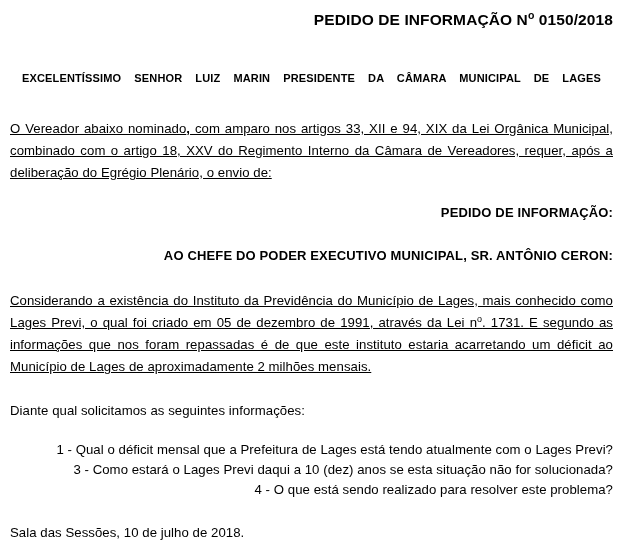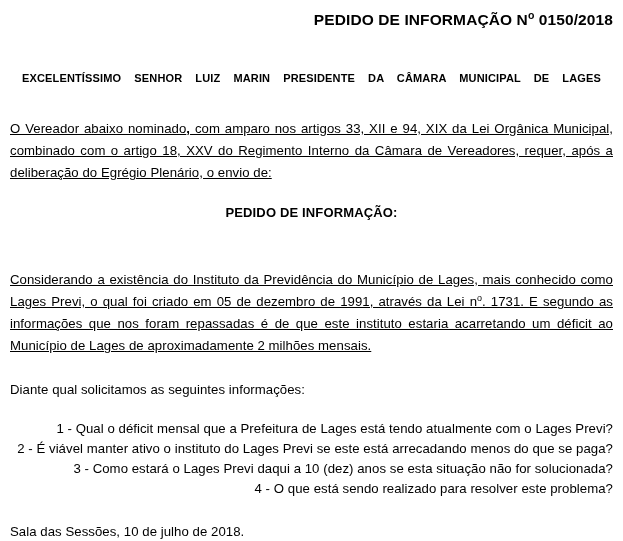--- a/index.html
+++ b/index.html
@@ -44,21 +44,21 @@
     line-height: 21px;
     text-align: justify;
     text-align-last: justify;
     margin: 12px;
     letter-spacing: 0.15px;
   }
   .heading-plain {
     font-size: 13px;
     font-weight: bold;
     line-height: 21px;
-    text-align: center;
+    text-align: right;
     margin: 0;
     letter-spacing: 0.15px;
   }
   .body-par {
     font-size: 13.2px;
     line-height: 22px;
     text-align: justify;
     text-align-last: left;
     margin: 0;
     letter-spacing: 0.05px;
@@ -108,34 +108,34 @@
   <div class="sp-h1-to-par"></div>
 
   <p class="body-par"><span>O Vereador abaixo nominado</span><span class="bold-comma">,</span><span> com amparo nos artigos 33, XII e 94, XIX da Lei Orgânica Municipal, combinado com o artigo 18, XXV do Regimento Interno da Câmara de Vereadores, requer, após a deliberação do Egrégio Plenário, o envio de:</span></p>
 
   <div class="sp-par-to-h2"></div>
 
   <p class="heading-plain">PEDIDO DE INFORMAÇÃO:</p>
 
   <div class="sp-h2-to-h3"></div>
 
+  <p class="heading-plain">AO CHEFE DO PODER EXECUTIVO MUNICIPAL, SR. ANTÔNIO CERON:</p>
 
   <div class="sp-h3-to-par"></div>
 
   <p class="body-par"><span>Considerando a existência do Instituto da Previdência do Município de Lages, mais conhecido como Lages Previ, o qual foi criado em 05 de dezembro de 1991, através da Lei n</span><span class="sup">o</span><span>. 1731. E segundo as informações que nos foram repassadas é de que este instituto estaria acarretando um déficit ao Município de Lages de aproximadamente 2 milhões mensais.</span></p>
 
   <div class="sp-par-to-int"></div>
 
   <p class="body-plain">Diante qual solicitamos as seguintes informações:</p>
 
   <div class="sp-int-to-q"></div>
 
   <div class="question-list">
     <span class="q-line">1 - Qual o déficit mensal que a Prefeitura de Lages está tendo atualmente com o Lages Previ?</span>
-    <span class="q-line">2 - É viável manter ativo o instituto do Lages Previ se este está arrecadando menos do que se paga?</span>
     <span class="q-line">3 - Como estará o Lages Previ daqui a 10 (dez) anos se esta situação não for solucionada?</span>
     <span class="q-line">4 - O que está sendo realizado para resolver este problema?</span>
   </div>
 
   <div class="sp-q-to-close"></div>
 
   <p class="body-plain">Sala das Sessões, 10 de julho de 2018.</p>
 
 </div>
 

